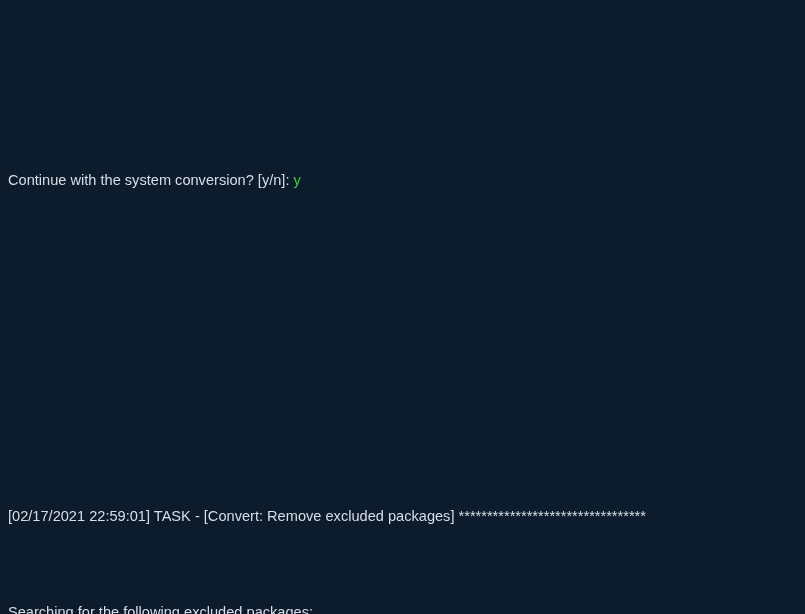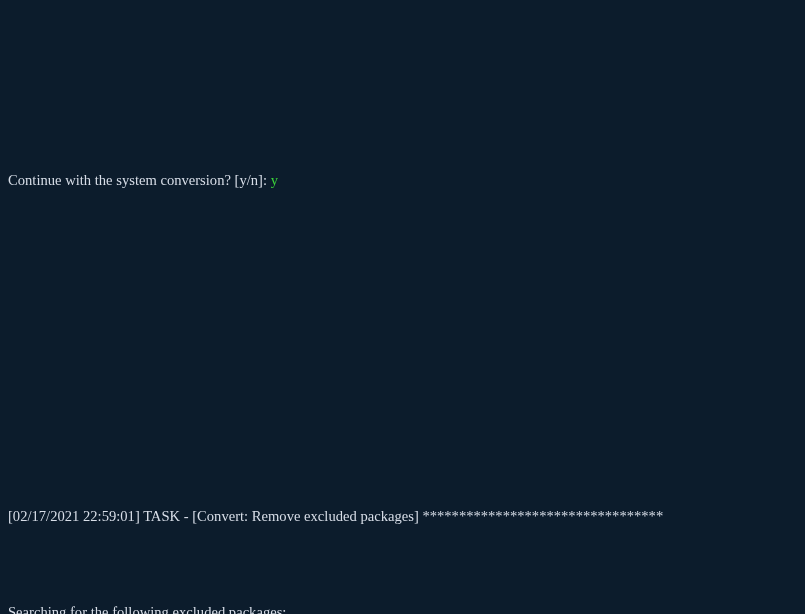--- a/index.html
+++ b/index.html
@@ -12,21 +12,21 @@
     width: 805px;
     height: 614px;
     overflow: hidden;
   }
   #terminal {
     position: relative;
     width: 805px;
     height: 614px;
     background: #0c1c2c;
     color: #d8dee8;
-    font-family: Liberation Serif, serif;
+    font-family: Liberation Sans, sans-serif;
     font-size: 14.6px;
     line-height: 24px;
     letter-spacing: 0;
     overflow: hidden;
     padding: 0;
     box-sizing: border-box;
   }
   .screen {
     position: absolute;
     left: 8px;

